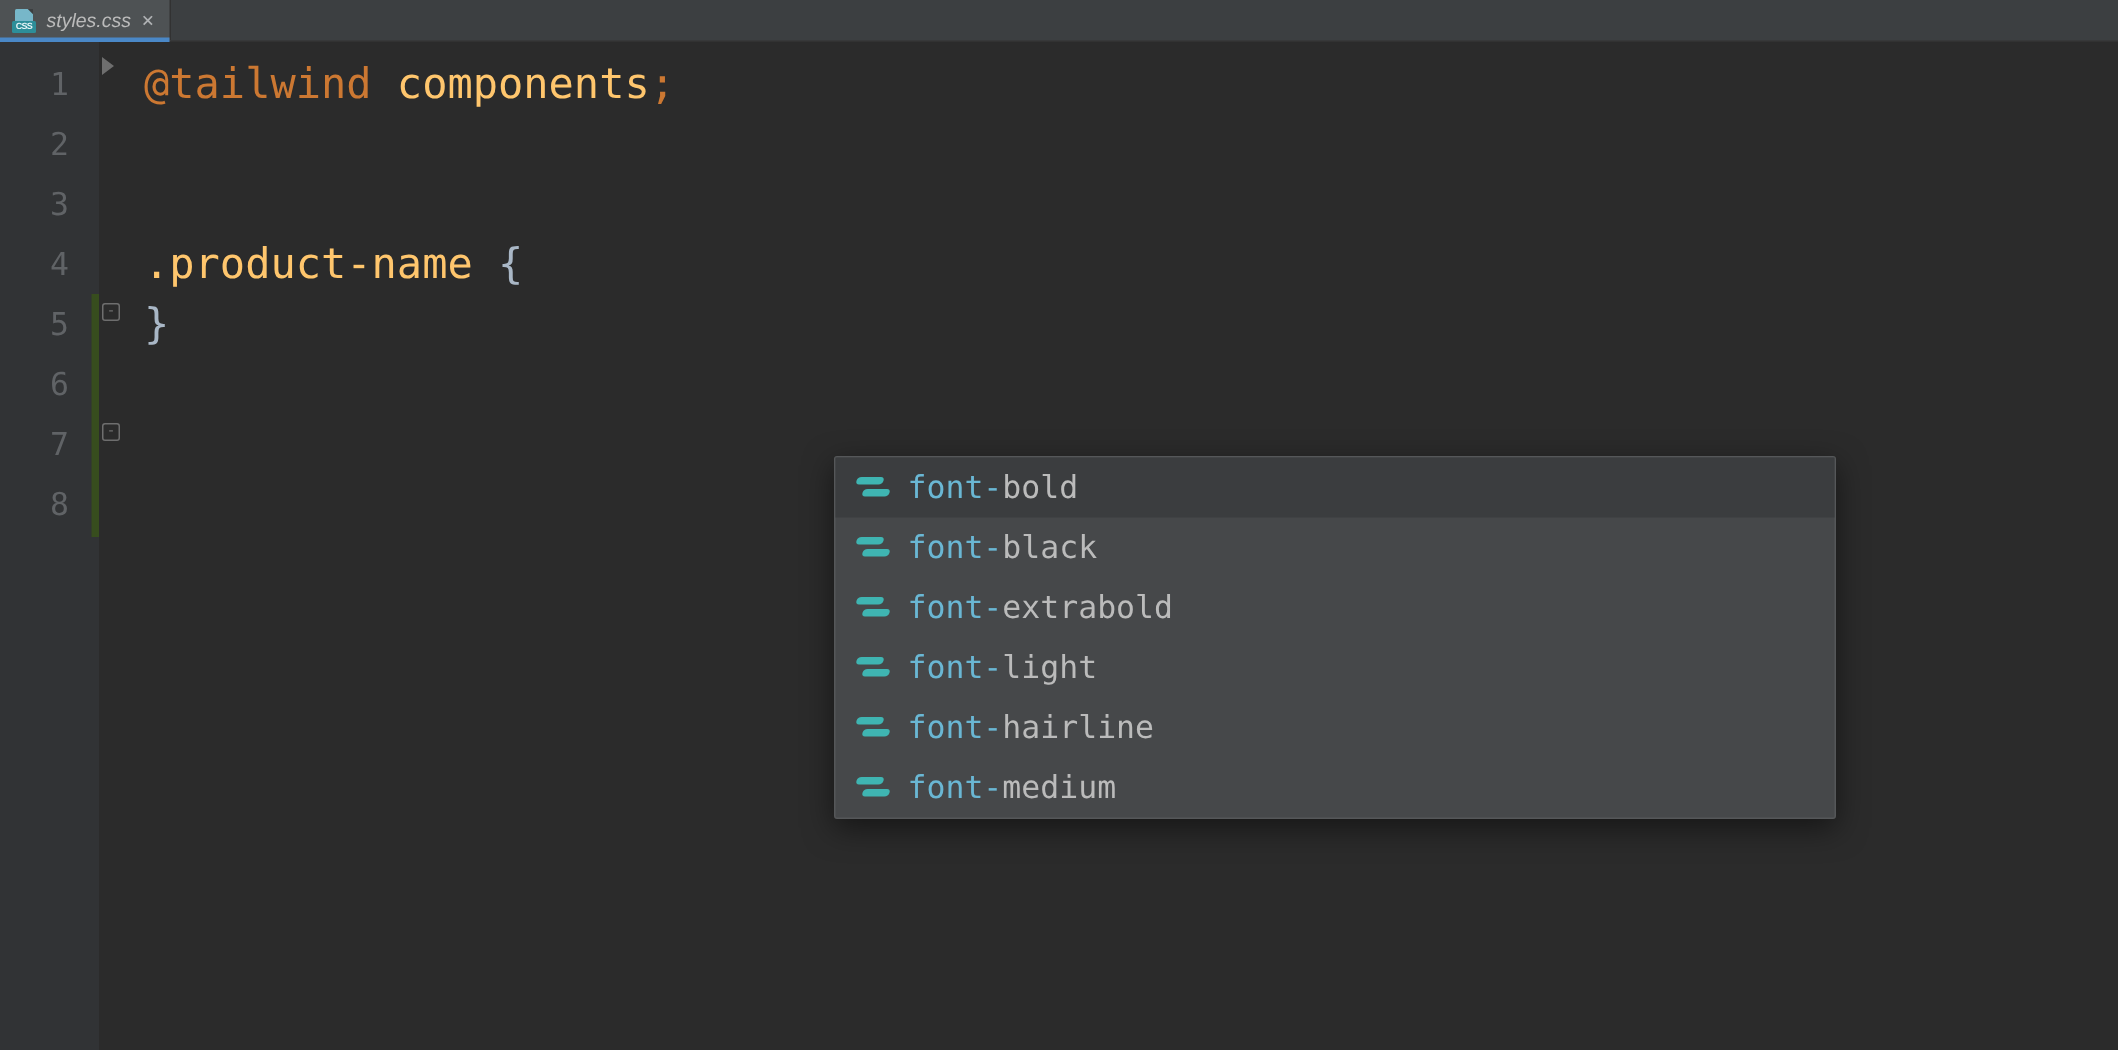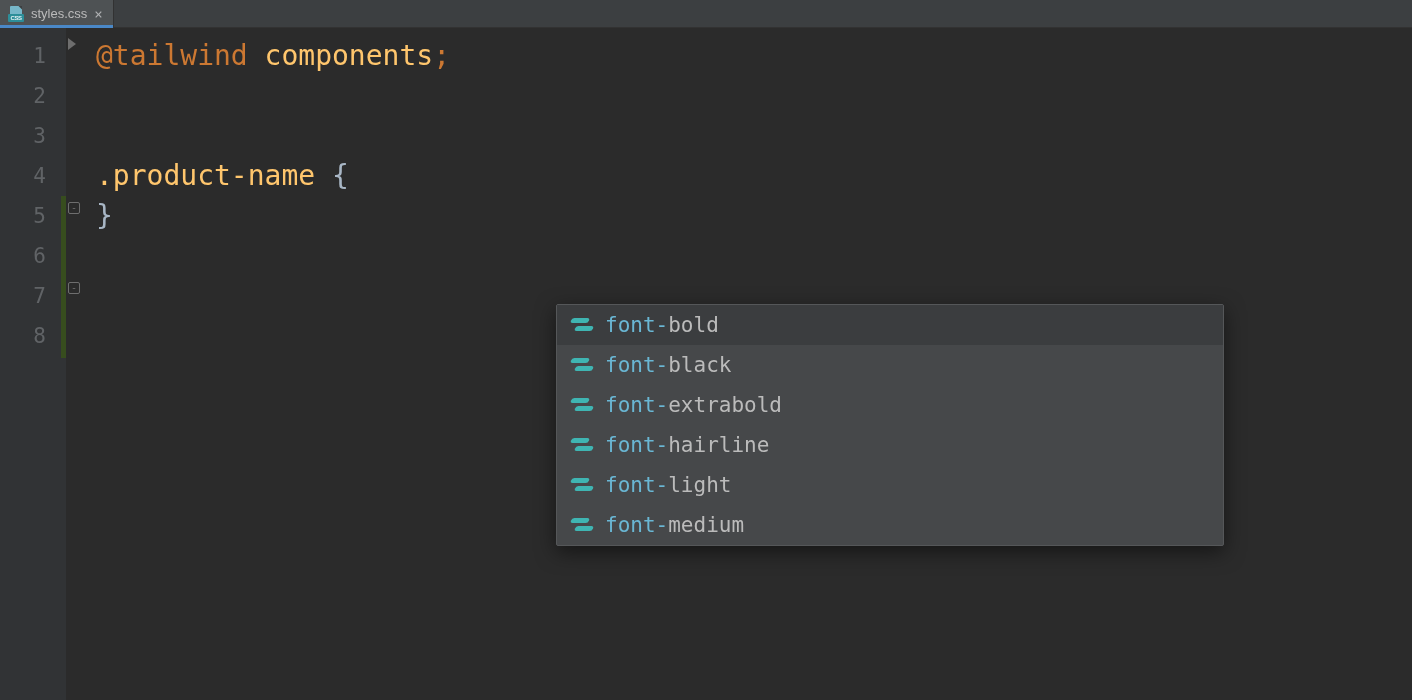--- a/index.html
+++ b/index.html
@@ -28,20 +28,21 @@
     content:"";
     position:absolute;
     left:0;right:0;bottom:-1px;
     height:3px;
     background:#4A88C7;
   }
   .tab-label {
     color: #BBBBBB;
     font-family: -apple-system, "Segoe UI", sans-serif;
     font-size: 13px;
+    font-style: italic;
   }
   .tab-close {
     color: #AFB1B3;
     font-size: 14px;
     line-height: 1;
   }
   .css-file-icon {
     width:16px;height:16px;position:relative;
   }
   .css-file-icon .sheet{
@@ -215,23 +216,23 @@
   <div class="popup-item">
     <span class="tw-icon"></span>
     <span><span class="comp-prefix">font-</span><span class="comp-suffix">black</span></span>
   </div>
   <div class="popup-item">
     <span class="tw-icon"></span>
     <span><span class="comp-prefix">font-</span><span class="comp-suffix">extrabold</span></span>
   </div>
   <div class="popup-item">
     <span class="tw-icon"></span>
+    <span><span class="comp-prefix">font-</span><span class="comp-suffix">light</span></span>
+  </div>
+  <div class="popup-item">
+    <span class="tw-icon"></span>
     <span><span class="comp-prefix">font-</span><span class="comp-suffix">hairline</span></span>
   </div>
   <div class="popup-item">
     <span class="tw-icon"></span>
-    <span><span class="comp-prefix">font-</span><span class="comp-suffix">light</span></span>
-  </div>
-  <div class="popup-item">
-    <span class="tw-icon"></span>
     <span><span class="comp-prefix">font-</span><span class="comp-suffix">medium</span></span>
   </div>
 </div>
 
 </body></html>

